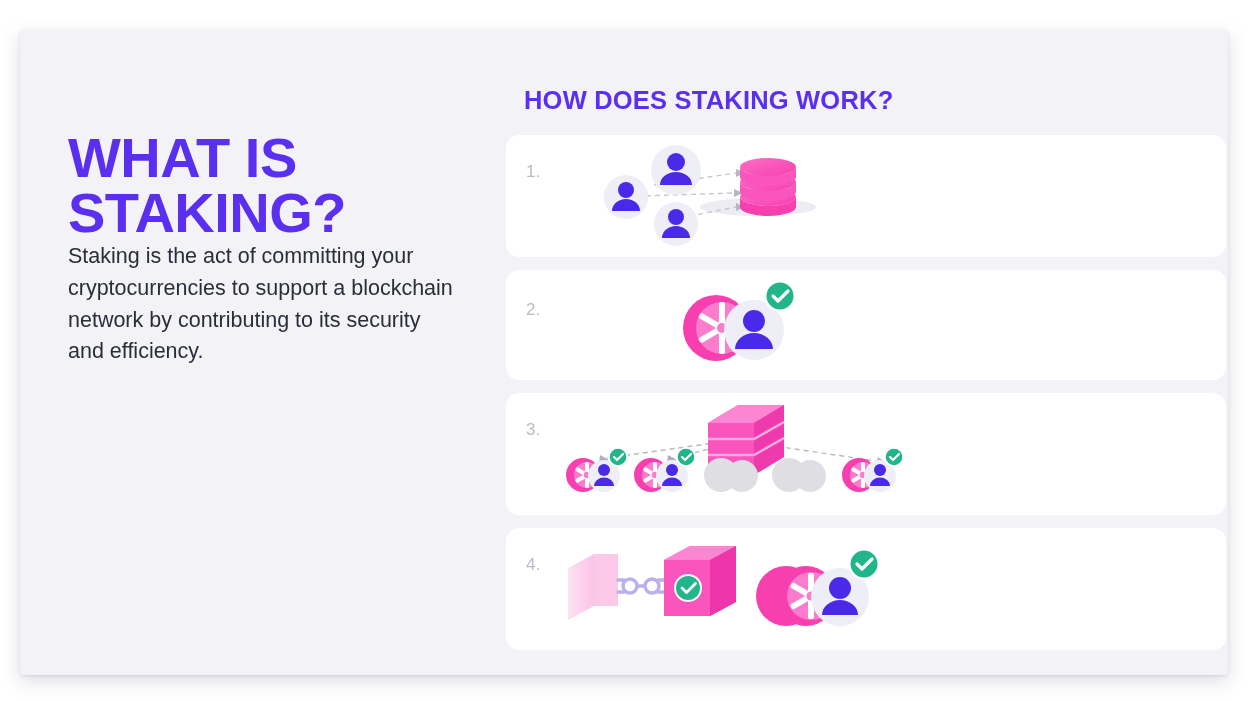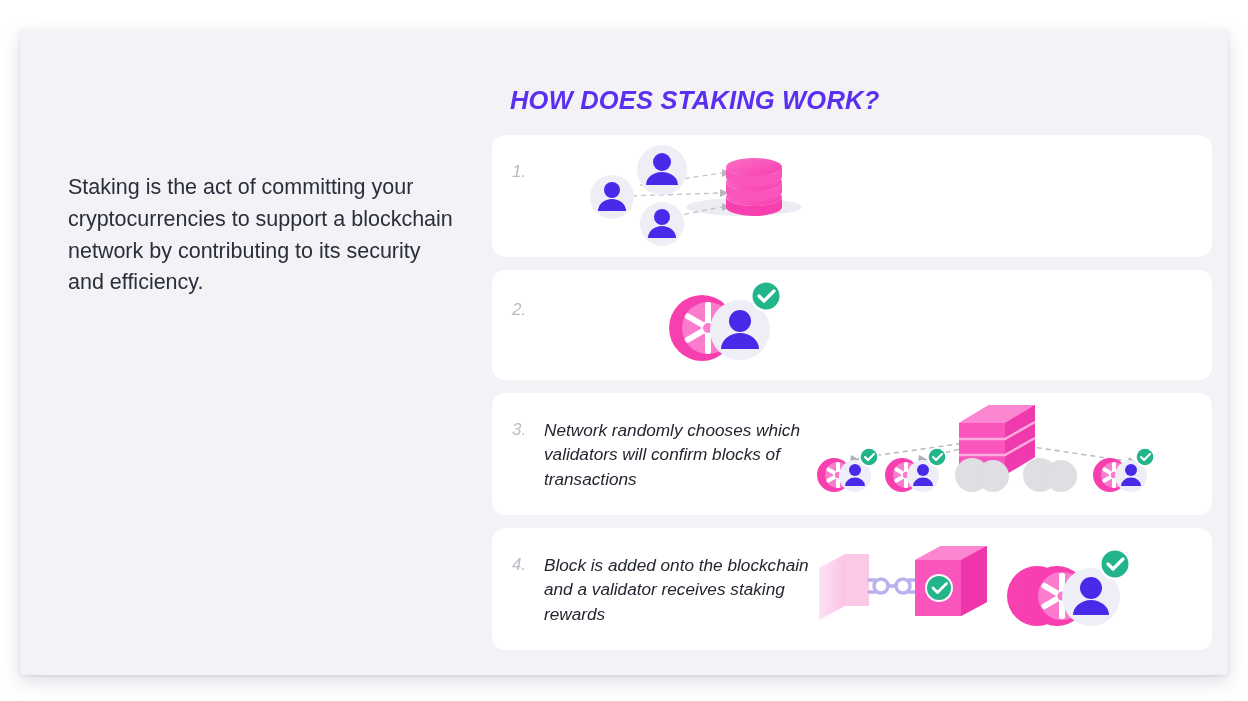--- a/index.html
+++ b/index.html
@@ -31,33 +31,31 @@
     width: 390px;
   }
   #page-title {
     font-size: 56px;
     font-weight: bold;
     line-height: 0.99;
     letter-spacing: -0.5px;
     color: #5b2ff0;
   }
   #intro-paragraph {
-    margin-top: 42px;
     font-size: 21.5px;
     line-height: 1.48;
     color: #2a2e3b;
   }
 
   
   #right-col {
     position: absolute;
-    left: 472px;
+    left: 486px;
     top: 56px;
     width: 720px;
-    font-style: italic;
   }
   #section-heading {
     font-size: 25.5px;
     font-weight: bold;
     letter-spacing: 0.2px;
     color: #5b2ff0;
     margin-left: 18px;
     margin-bottom: 20px;
   }
 
@@ -99,20 +97,21 @@
     position: relative;
   }
   .step-art svg { position: absolute; left: 0; top: 0; }
 </style>
 </head>
 <body>
 
 <div id="slide">
 
   <div id="left-col">
+    <h1 id="page-title">WHAT IS STAKING?</h1>
     <p id="intro-paragraph">Staking is the act of committing your cryptocurrencies to support a blockchain network by contributing to its security and efficiency.</p>
   </div>
 
   <div id="right-col">
     <h2 id="section-heading">HOW DOES STAKING WORK?</h2>
 
     <div class="step-card card-h3">
       <div class="step-index">1.</div>
       <div class="step-art">
         <svg width="360" height="122" viewBox="0 0 360 122">
@@ -186,21 +185,20 @@
               <circle cx="104" cy="16" r="13.5" fill="#22b58c"></circle>
               <path d="M97,16 l5,5 10,-10" stroke="#ffffff" stroke-width="3.2" fill="none" stroke-linecap="round" stroke-linejoin="round"></path>
             </g>
           </g>
         </svg>
       </div>
     </div>
 
     <div class="step-card card-h3">
       <div class="step-index">3.</div>
-      <div class="step-text">Network randomly chooses which validators will confirm blocks of transactions</div>
       <div class="step-art">
         <svg width="380" height="122" viewBox="0 0 380 122">
           <defs>
             <g id="validator-sm">
               <circle cx="17" cy="34" r="17" fill="#f73fb0"></circle>
               <circle cx="21" cy="34" r="13" fill="#fb7ccd"></circle>
               <g fill="#ffffff">
                 <rect x="19" y="21" width="4" height="26" rx="1.5"></rect>
                 <rect x="19" y="21" width="4" height="26" rx="1.5" transform="rotate(60 21 34)"></rect>
                 <rect x="19" y="21" width="4" height="26" rx="1.5" transform="rotate(120 21 34)"></rect>
@@ -254,21 +252,20 @@
             </g>
           <g transform="translate(284,48)">
               <use href="#validator-sm"></use>
             </g>
         </svg>
       </div>
     </div>
 
     <div class="step-card card-h3">
       <div class="step-index">4.</div>
-      <div class="step-text">Block is added onto the blockchain and a validator receives staking rewards</div>
       <div class="step-art">
         <svg width="360" height="122" viewBox="0 0 360 122">
           <defs>
             <linearGradient id="faintCube" x1="0" y1="0" x2="1" y2="0">
               <stop offset="0" stop-color="#fde2f3"></stop>
                 <stop offset="1" stop-color="#fcc3e6"></stop>
             </linearGradient>
           </defs>
 
           <g transform="translate(10,26)">

